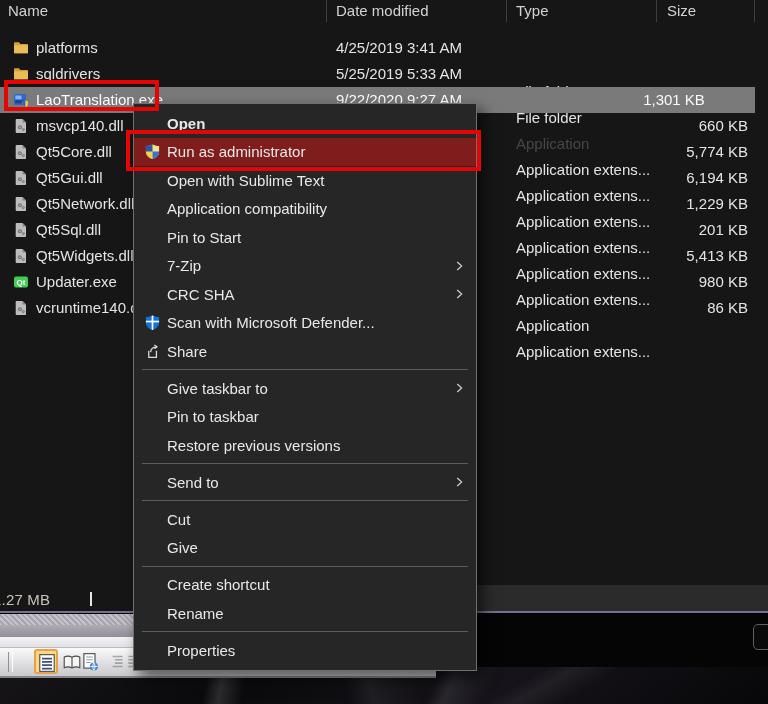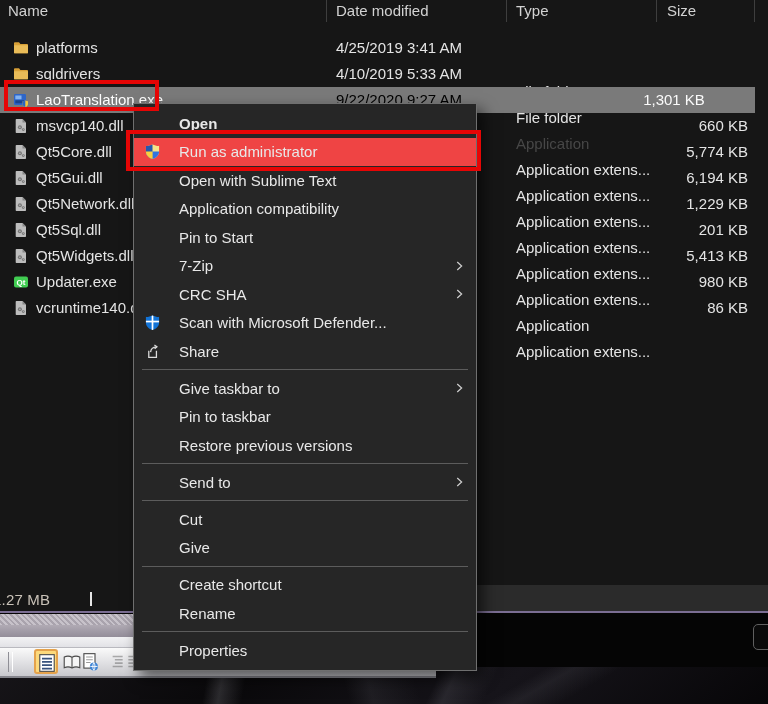--- a/index.html
+++ b/index.html
@@ -48,38 +48,38 @@
 
   #file-list{position:absolute;left:0;top:35px;width:755px;}
   .frow{position:relative;width:755px;height:26px;font-size:15px;color:#e4e4e4;}
   .frow.selected{background:#7a7a7a;}
   .ficon{position:absolute;left:13px;top:5px;width:16px;height:16px;}
   .ficon svg{width:16px;height:16px;display:block;}
   .fcell{position:absolute;top:0;line-height:26px;white-space:nowrap;}
   .cell-name{left:36px;} .cell-date{left:336px;} .cell-type{left:516px;margin-top:44px;}
   .cell-size{left:600px;right:7px;text-align:right;}
   .frow.selected .cell-name{color:#fdfdfd;}
-  .frow.selected .cell-date{color:#000000;}
+  .frow.selected .cell-date{color:#ffffff;}
   .frow.selected .cell-type{color:#474747;}
   .frow.selected .cell-size{color:#fafafa;text-align:center;}
 
   
   .status-band{position:absolute;left:430px;top:585px;width:338px;height:26px;background:#2b2b2b;}
   .status-text{position:absolute;left:-7px;top:591px;font-size:15px;color:#c9c2b8;letter-spacing:.2px;}
   .status-caret{position:absolute;left:90px;top:592px;width:2px;height:14px;background:#e6e6e6;}
   .purple-line{position:absolute;left:0;top:611px;width:768px;height:2px;background:#7b6e93;}
 
   
   .menu{position:absolute;left:133px;top:103px;width:344px;box-sizing:border-box;
     background:#262626;border:1px solid #6f6f6f;padding:5px 0;
     box-shadow:6px 7px 14px rgba(0,0,0,.6);z-index:20;}
   .mitem{position:relative;height:28.5px;display:flex;align-items:center;
-    padding-left:45px;font-size:15px;color:#e8e8e8;box-sizing:border-box;}
+    padding-left:33px;font-size:15px;color:#e8e8e8;box-sizing:border-box;}
   .mitem.bold{font-weight:bold;}
-  .mitem.hl{background:#ef4444;}
+  .mitem.hl{background:#7f1d1d;}
   .micon{position:absolute;left:10px;top:5.5px;width:17px;height:17px;}
   .micon svg{width:17px;height:17px;display:block;}
   .mchev{position:absolute;right:10px;top:7px;width:14px;height:14px;}
   .mchev svg{width:14px;height:14px;display:block;}
   .msep{border-top:1px solid #5c5c5c;margin:3.5px 8px 4px 8px;height:0;}
 
   
   .red-box{position:absolute;border:4px solid #e60505;z-index:40;}
   .red1{left:4px;top:80px;width:147px;height:23px;}
   .red2{left:126px;top:130px;width:347px;height:33px;}
@@ -166,21 +166,21 @@
           <span class="fcell cell-size"></span>
         </div>
         <div class="frow">
           <span class="ficon">
             <svg viewBox="0 0 16 16">
               <path d="M1 3.1c0-.5.4-.9.9-.9h4.1l1.4 1.7h6.7c.5 0 .9.4.9.9v7.6c0 .5-.4.9-.9.9H1.9c-.5 0-.9-.4-.9-.9z" fill="#d79f36"></path>
               <path d="M1 5.2h14v7.2c0 .5-.4.9-.9.9H1.9c-.5 0-.9-.4-.9-.9z" fill="#e9bc58"></path>
             </svg>
           </span>
           <span class="fcell cell-name">sqldrivers</span>
-          <span class="fcell cell-date">4/10/2019 5:33 AM</span>
+          <span class="fcell cell-date">5/25/2019 5:33 AM</span>
           <span class="fcell cell-type">File folder</span>
           <span class="fcell cell-size"></span>
         </div>
         <div class="frow selected">
           <span class="ficon">
             <svg viewBox="0 0 16 16">
               <rect x="1" y="2" width="12" height="11" rx="1.2" fill="#2e66c9"></rect>
               <rect x="2.3" y="3.5" width="6.2" height="3.8" fill="#83b3f1"></rect>
               <rect x="2.3" y="8.3" width="9.4" height="3" fill="#1b4490"></rect>
               <path d="M12.3 8.6c.9.4 1.9.6 2.7.6v2.7c0 1.6-1.3 2.6-2.7 3.2-1.4-.6-2.7-1.6-2.7-3.2V9.2c.8 0 1.8-.2 2.7-.6z" fill="#f4c63d"></path>

